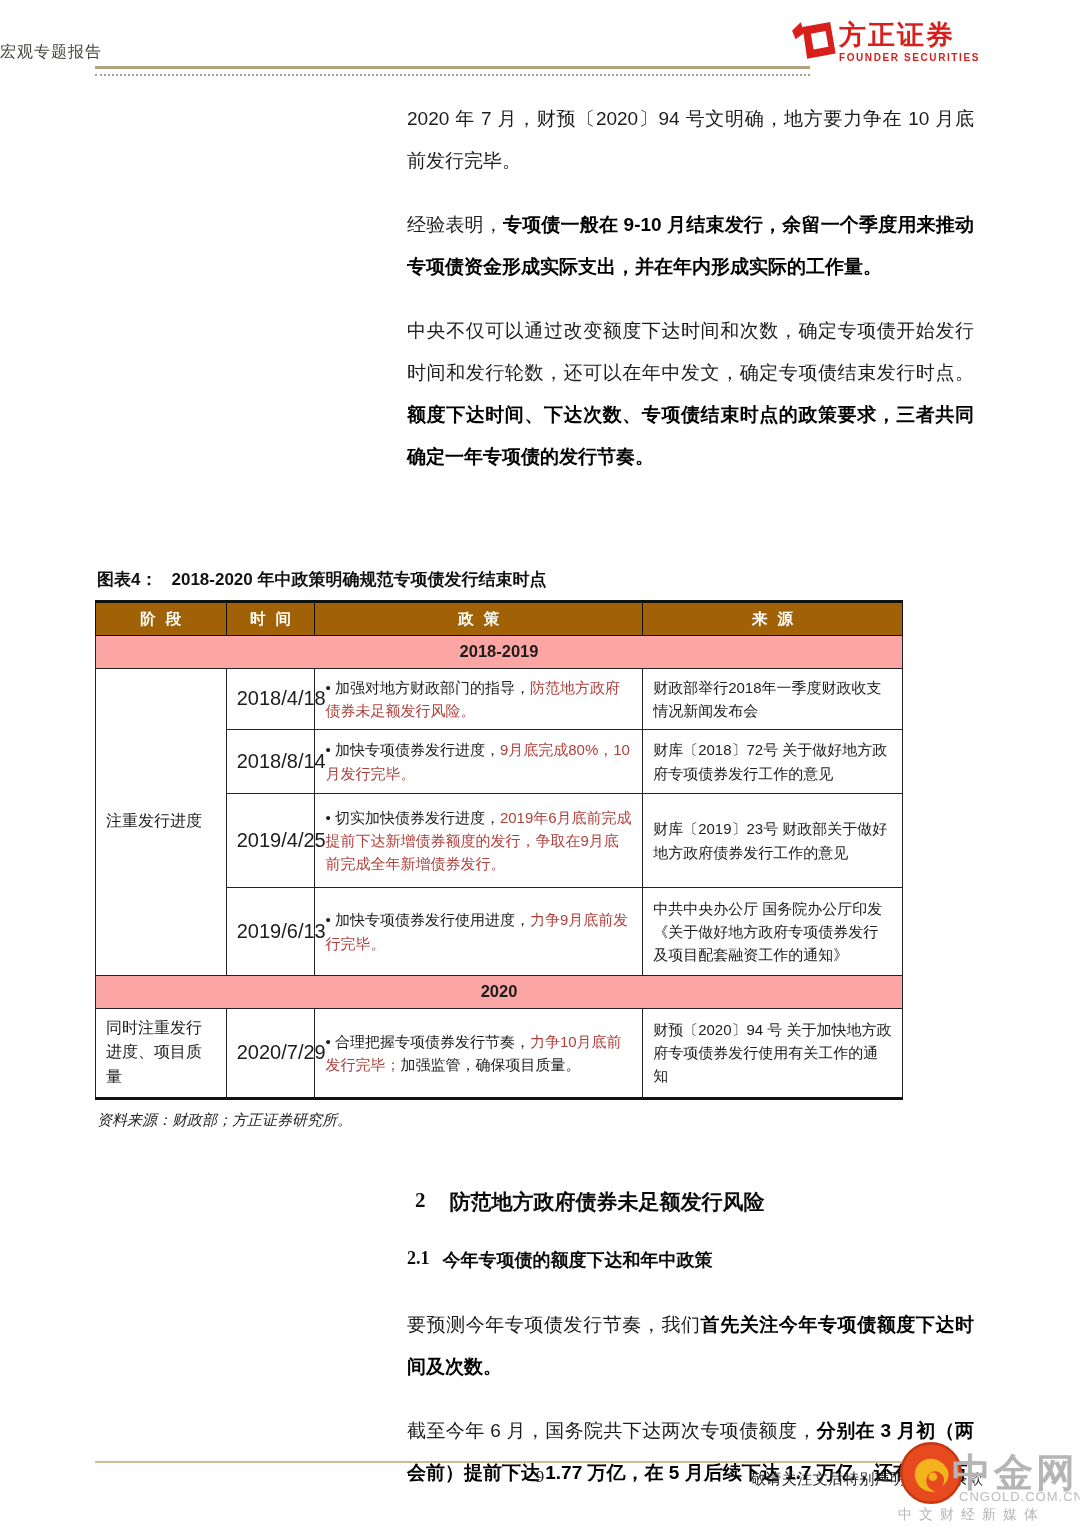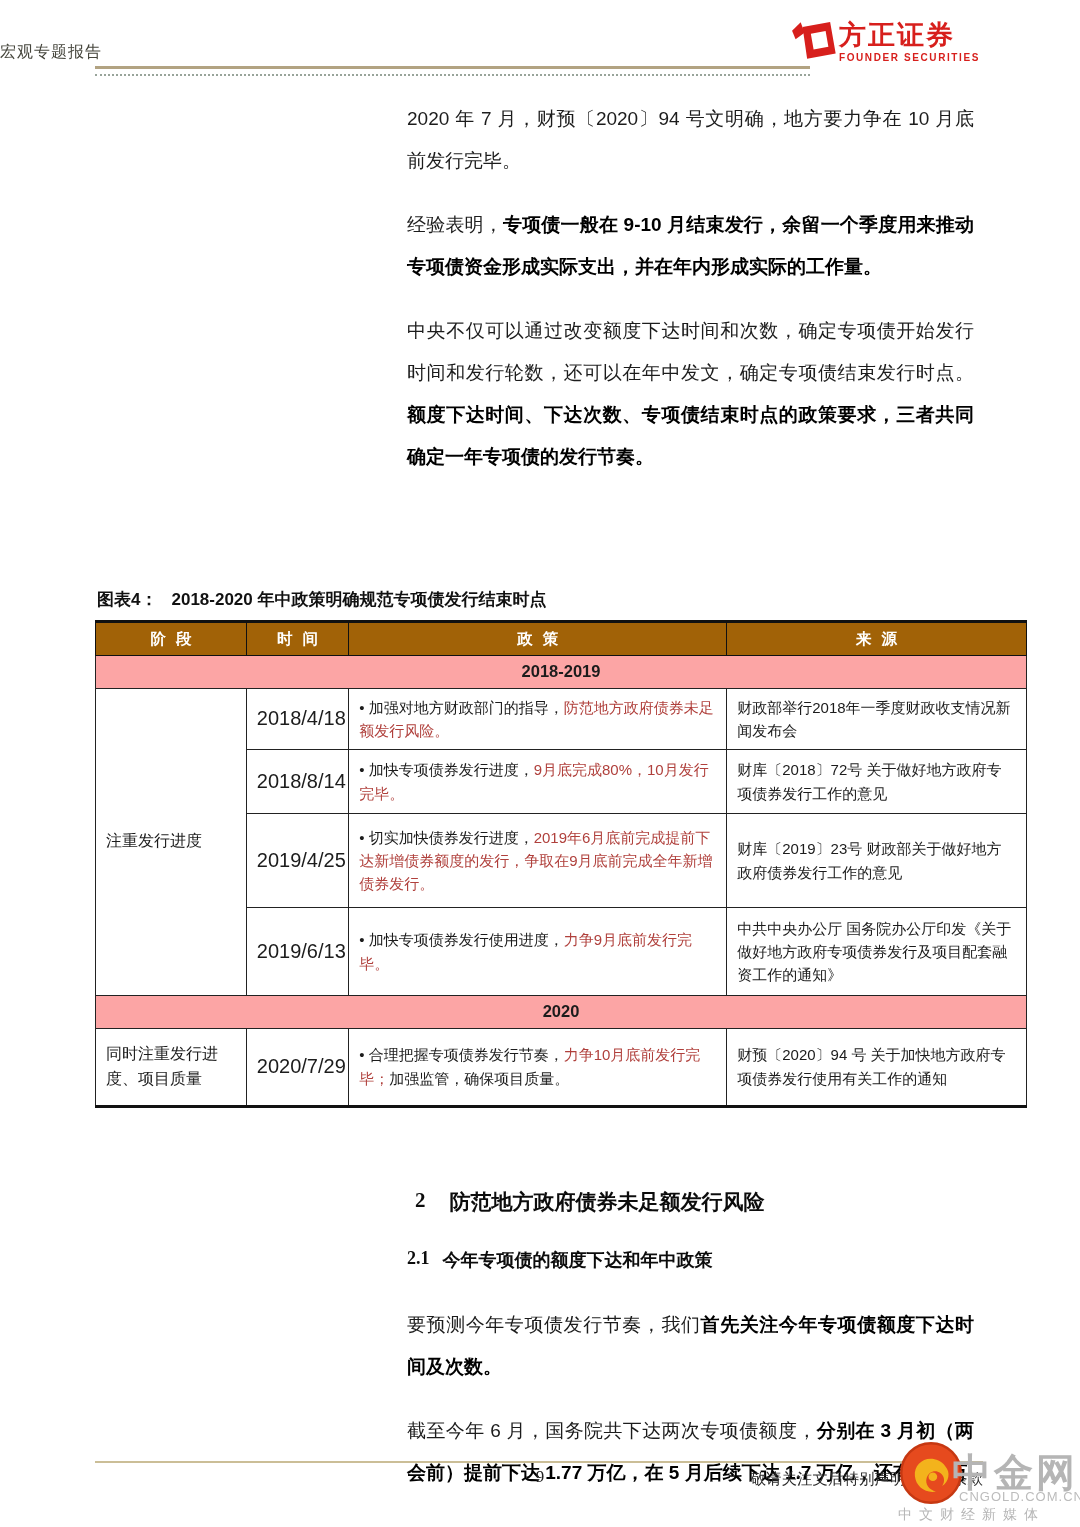--- a/index.html
+++ b/index.html
@@ -21,21 +21,21 @@
   .logo-en { font-size:10px; font-weight:bold; color:#d71f1c; letter-spacing:1.6px; margin-top:4px; }
   .header-rule   { position:absolute; top:66px; left:95px; width:715px; height:3px; background:#b2a382; }
   .header-dotted { position:absolute; top:74px; left:95px; width:715px; border-top:2px dotted #98a49a; }
 
   
   .intro { position:absolute; top:98px; left:407px; width:567px; }
   .body-p { margin:0 0 22px 0; font-size:19px; line-height:42px; text-align:justify; color:#1c1c1c; }
   .body-p b { color:#000; }
 
   
-  .figure { position:absolute; top:588px; left:95px; width:932px; }
+  .figure { position:absolute; top:568px; left:95px; width:808px; }
   .fig-title { font-size:17px; font-weight:bold; color:#111; margin:0 0 9px 2px; }
   .fig-title .lbl { margin-right:14px; }
   table.policy {
     width:100%; border-collapse:collapse; table-layout:fixed;
     border-top:3px solid #111; border-bottom:3px solid #111;
     font-size:15.5px; color:#1c1c1c;
   }
   col.c1 { width:16.2%; } col.c2 { width:11%; } col.c3 { width:40.6%; } col.c4 { width:32.2%; }
   table.policy th {
     background:#a16207; color:#ffffff; font-weight:bold;
@@ -158,20 +158,21 @@
           <td colspan="4">2020</td>
         </tr>
         <tr class="r-e">
           <td class="stage-cell">同时注重发行进度、项目质量</td>
           <td class="date-cell">2020/7/29</td>
           <td class="policy-cell"><span>• 合理把握专项债券发行节奏，</span><span class="red">力争10月底前发行完毕；</span><span>加强监管，确保项目质量。</span></td>
           <td class="source-cell">财预〔2020〕94 号  关于加快地方政府专项债券发行使用有关工作的通知</td>
         </tr>
       </tbody>
     </table>
+    <div class="source-note">资料来源：财政部；方正证券研究所。</div>
   </div>
 
   <div class="section">
     <div class="h2">
       <span class="num">2</span>
       <span>防范地方政府债券未足额发行风险</span>
     </div>
     <div class="h3">
       <span class="num">2.1</span>
       <span>今年专项债的额度下达和年中政策</span>

